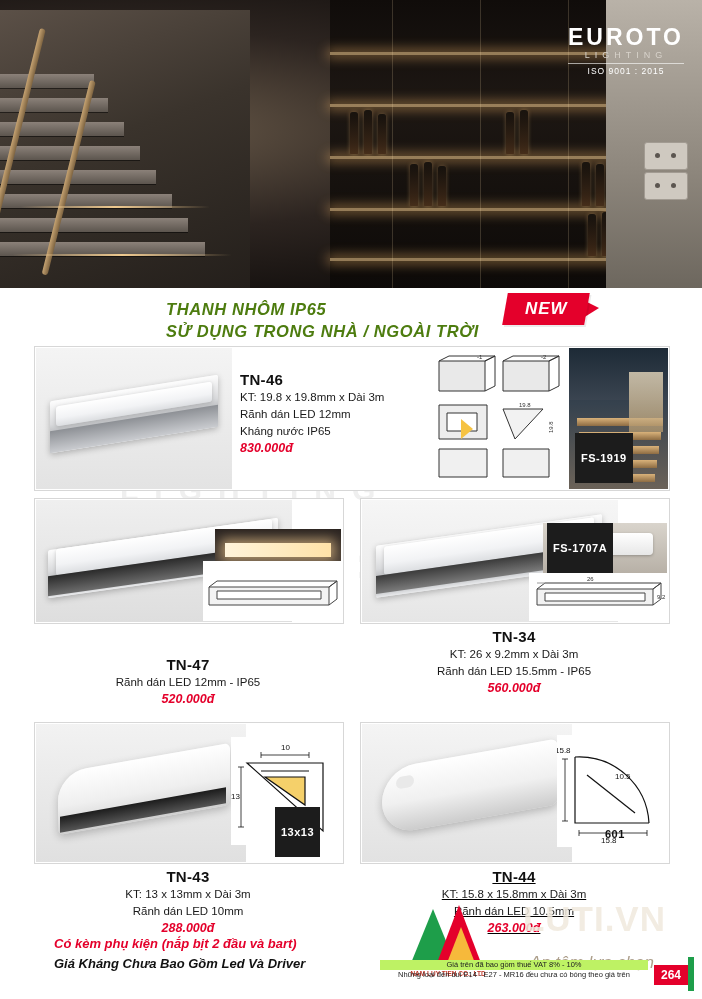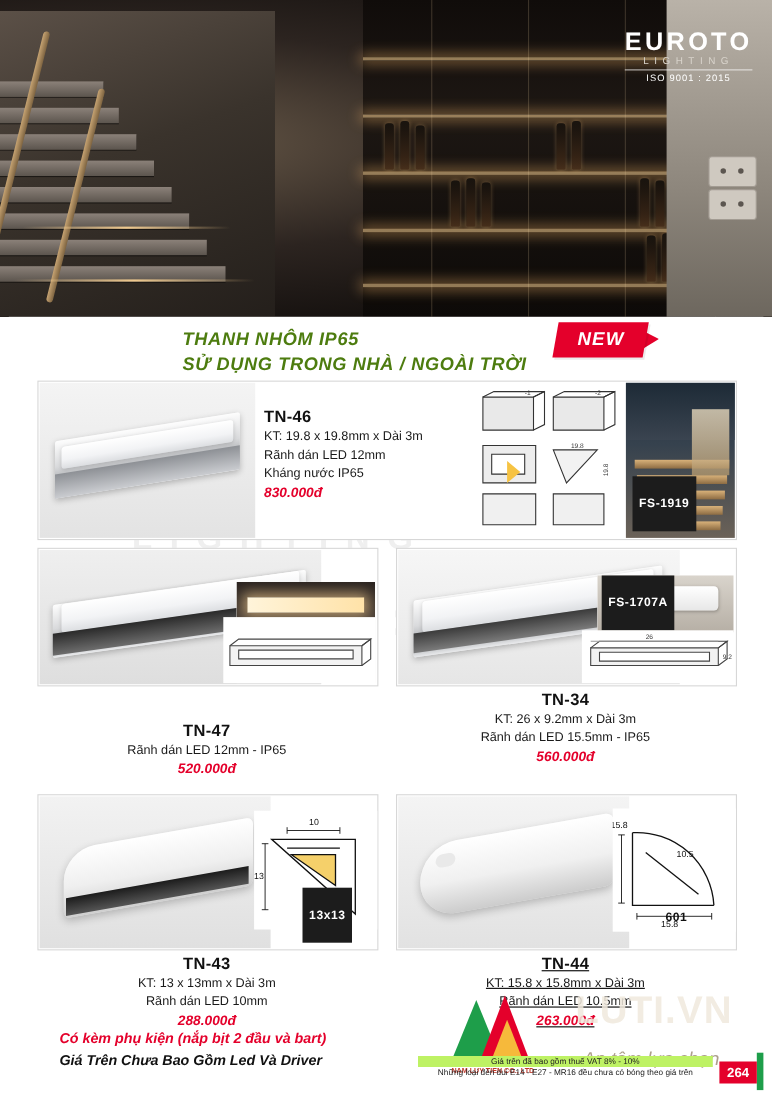--- a/index.html
+++ b/index.html
@@ -431,21 +431,21 @@
     </div>
 
     <div class="cap" style="left:352px;top:580px;width:308px;text-decoration:underline;">
       <div class="code">TN-44</div>
       <div class="spec">KT: 15.8 x 15.8mm x Dài 3m</div>
       <div class="spec">Rãnh dán LED 10.5mm</div>
       <div class="price">263.000đ</div>
     </div>
 
     <div class="note red" style="left:46px;top:648px;font-size:13px;">Có kèm phụ kiện (nắp bịt 2 đầu và bart)</div>
-    <div class="note" style="left:46px;top:668px;font-size:13px;">Giá Trên Chưa Bao Gồm Led Và Driver</div>
+    <div class="note" style="left:46px;top:668px;font-size:13px;">Giá Kháng Chưa Bao Gồm Led Và Driver</div>
 
     <svg class="luti-mark" viewBox="0 0 92 72">
       <path d="M8 64 L30 10 L52 64 Z" fill="#1e9e4a"></path>
       <path d="M34 64 L56 6 L78 64 Z" fill="#e4002b"></path>
       <path d="M44 64 L58 28 L72 64 Z" fill="#f6b93b"></path>
     </svg>
     <div class="luti-name">NAM LUY TIEN CO., LTD</div>
 
     <div class="lutivn">LUTI.VN</div>
     <div class="tagline">An tâm lựa chọn</div>

